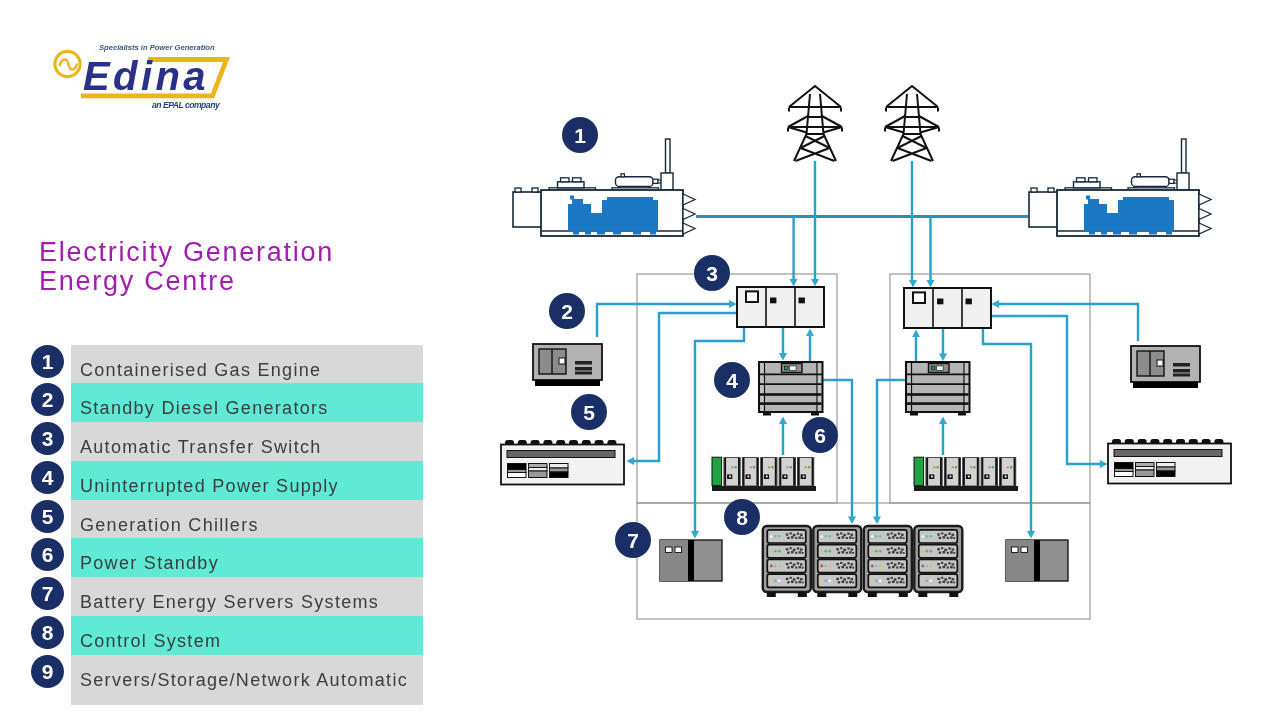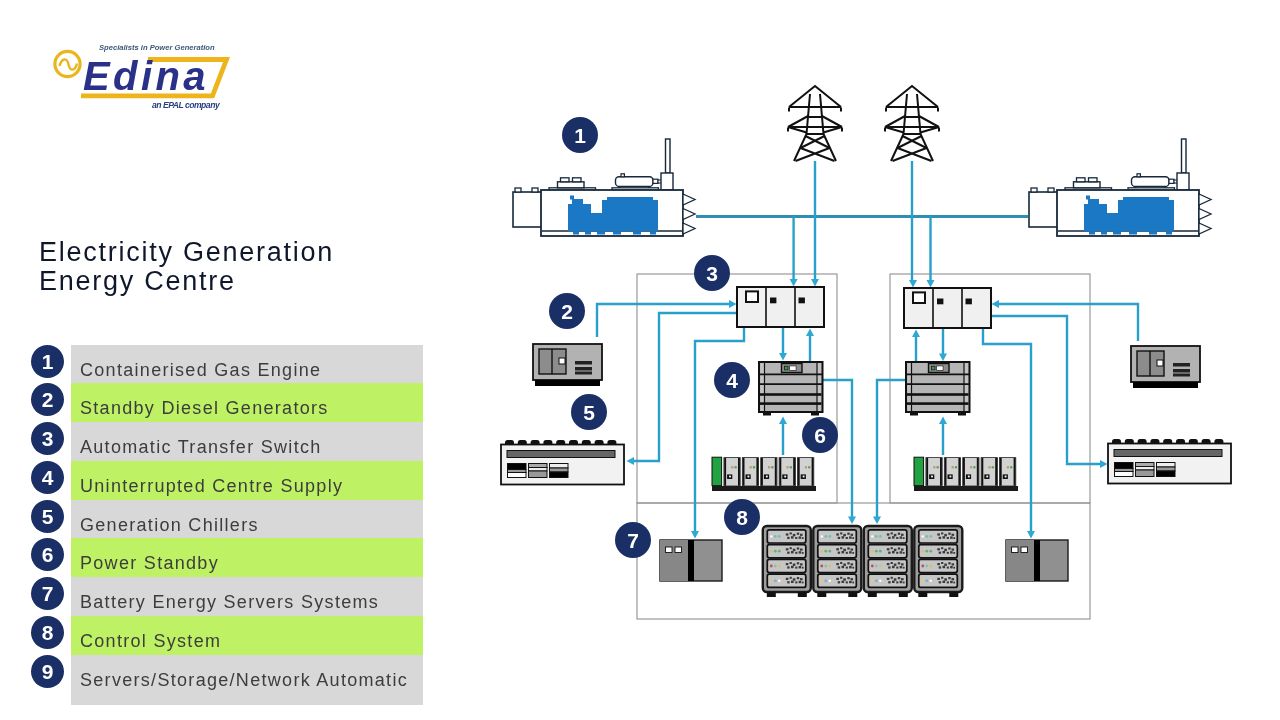--- a/index.html
+++ b/index.html
@@ -1,24 +1,24 @@
 <!DOCTYPE html>
 <html><head>
 <meta charset="utf-8">
 <style>
   html,body{margin:0;padding:0;}
   body{width:1280px;height:720px;background:#ffffff;overflow:hidden;
        font-family:"Liberation Sans", sans-serif;position:relative;}
-  .title{position:absolute;left:39px;top:238px;color:#0f172a;font-size:27px;
+  .title{position:absolute;left:39px;top:238px;color:#a21caf;font-size:27px;
          line-height:28.5px;letter-spacing:1.75px;font-weight:400;}
   .row{position:absolute;left:71px;width:352px;height:50px;}
   .row .txt{position:absolute;left:9px;top:50%;transform:translateY(-50%);
             font-size:18px;color:#3d3d3d;letter-spacing:1.3px;white-space:nowrap;}
   .dark{background:#d8d8d8;}
-  .light{background:#bef264;}
+  .light{background:#5eead4;}
   .num{position:absolute;left:31px;width:33px;height:33px;border-radius:50%;
        background:#1a2f66;color:#fff;font-size:21px;font-weight:bold;
        display:flex;align-items:center;justify-content:center;}
 </style>
 </head>
 <body>
 
 <svg width="260" height="130" style="position:absolute;left:0;top:0" viewBox="0 0 260 130">
   <circle cx="67.5" cy="64" r="12.6" fill="#ffffff" stroke="#eab61e" stroke-width="3.2"></circle>
   <path d="M59.5,66 C62,57.5 67,57.5 68.5,64.5 C70,71.5 75,71.5 77,63.5" fill="none" stroke="#eab61e" stroke-width="2.4"></path>
@@ -33,21 +33,21 @@
 <div class="row dark" style="top:345px">
     <span class="txt">Containerised Gas Engine</span>
   </div>
 <div class="row light" style="top:383px">
     <span class="txt">Standby Diesel Generators</span>
   </div>
 <div class="row dark" style="top:422px">
     <span class="txt">Automatic Transfer Switch</span>
   </div>
 <div class="row light" style="top:461px">
-    <span class="txt">Uninterrupted Centre Supply</span>
+    <span class="txt">Uninterrupted Power Supply</span>
   </div>
 <div class="row dark" style="top:500px">
     <span class="txt">Generation Chillers</span>
   </div>
 <div class="row light" style="top:538px">
     <span class="txt">Power Standby</span>
   </div>
 <div class="row dark" style="top:577px">
     <span class="txt">Battery Energy Servers Systems</span>
   </div>

